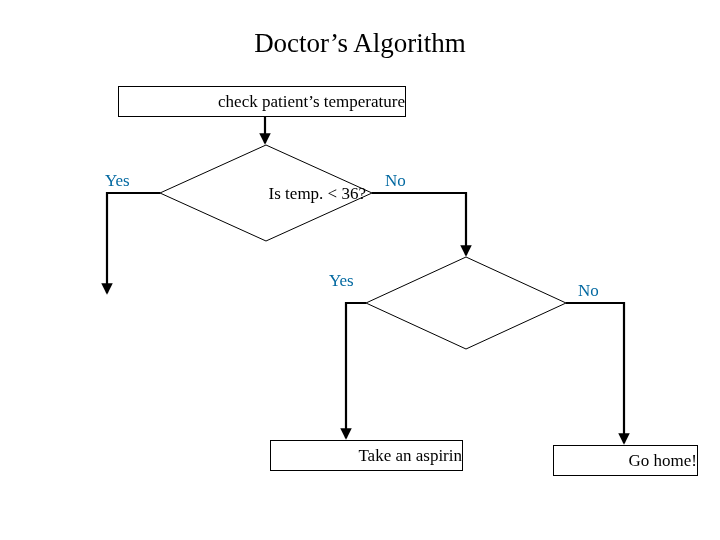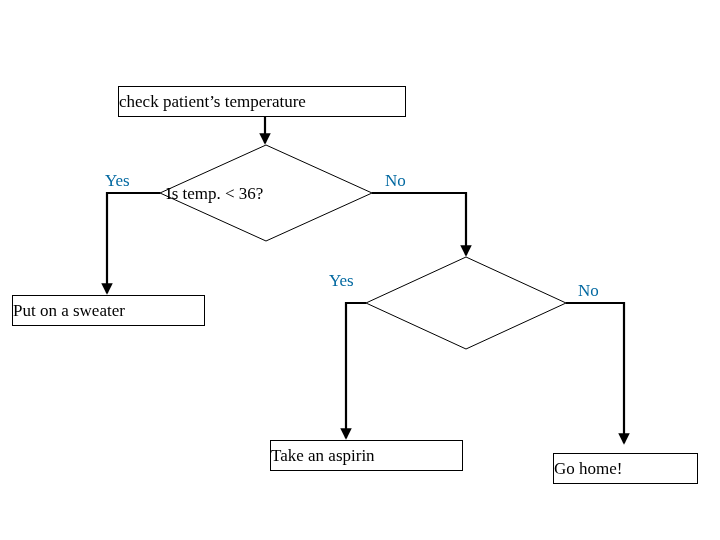--- a/index.html
+++ b/index.html
@@ -27,29 +27,29 @@
   }
   .node-box {
     position: absolute;
     box-sizing: border-box;
     border: 1px solid #000000;
     background: #ffffff;
     color: #000000;
     font-size: 17px;
     display: flex;
     align-items: center;
-    justify-content: flex-start;
+    justify-content: flex-end;
     white-space: nowrap;
   }
   .diamond-text {
     position: absolute;
     color: #000000;
     font-size: 17px;
     white-space: nowrap;
-    text-align: left;
+    text-align: right;
   }
   .edge-label {
     position: absolute;
     color: #0369a1;
     font-size: 17px;
     white-space: nowrap;
   }
   svg.lines {
     position: absolute;
     left: 0;
@@ -67,20 +67,21 @@
     stroke: #000000;
     stroke-width: 2.2;
     fill: none;
   }
 </style>
 </head>
 <body>
 
 <div id="canvas">
 
+  <div id="title">Doctor’s Algorithm</div>
 
   <svg class="lines" viewBox="0 0 720 540">
     <defs>
       <marker id="arrow" viewBox="0 0 10 10" refX="8.5" refY="5" markerWidth="5.2" markerHeight="5.2" orient="auto-start-reverse">
         <path d="M 0 0 L 10 5 L 0 10 z" fill="#000000"></path>
       </marker>
     </defs>
 
     <polygon class="shape" points="266,145 372,193 266,241 160,193"></polygon>
 
@@ -94,29 +95,26 @@
 
     <path class="conn" d="M 366,303 L 346,303 L 346,438" marker-end="url(#arrow)"></path>
 
     <path class="conn" d="M 566,303 L 624,303 L 624,443" marker-end="url(#arrow)"></path>
   </svg>
 
   <div class="node-box" style="left:118px; top:86px; width:288px; height:31px;">
     <span>check patient’s temperature</span>
   </div>
 
-  <div class="node-box" style="left:12px; top:295px; width:193px; height:31px;">
-    <span>Put on a sweater</span>
-  </div>
 
   <div class="node-box" style="left:270px; top:440px; width:193px; height:31px;">
     <span>Take an aspirin</span>
   </div>
 
-  <div class="node-box" style="left:553px; top:445px; width:145px; height:31px;margin-top:8px;">
+  <div class="node-box" style="left:553px; top:445px; width:145px; height:31px;">
     <span>Go home!</span>
   </div>
 
   <div class="diamond-text" style="left:166px; top:184px; width:200px;">Is temp. &lt; 36?</div>
 
 
   <div class="edge-label" style="left:105px; top:171px;">Yes</div>
 
   <div class="edge-label" style="left:385px; top:171px;">No</div>
 

